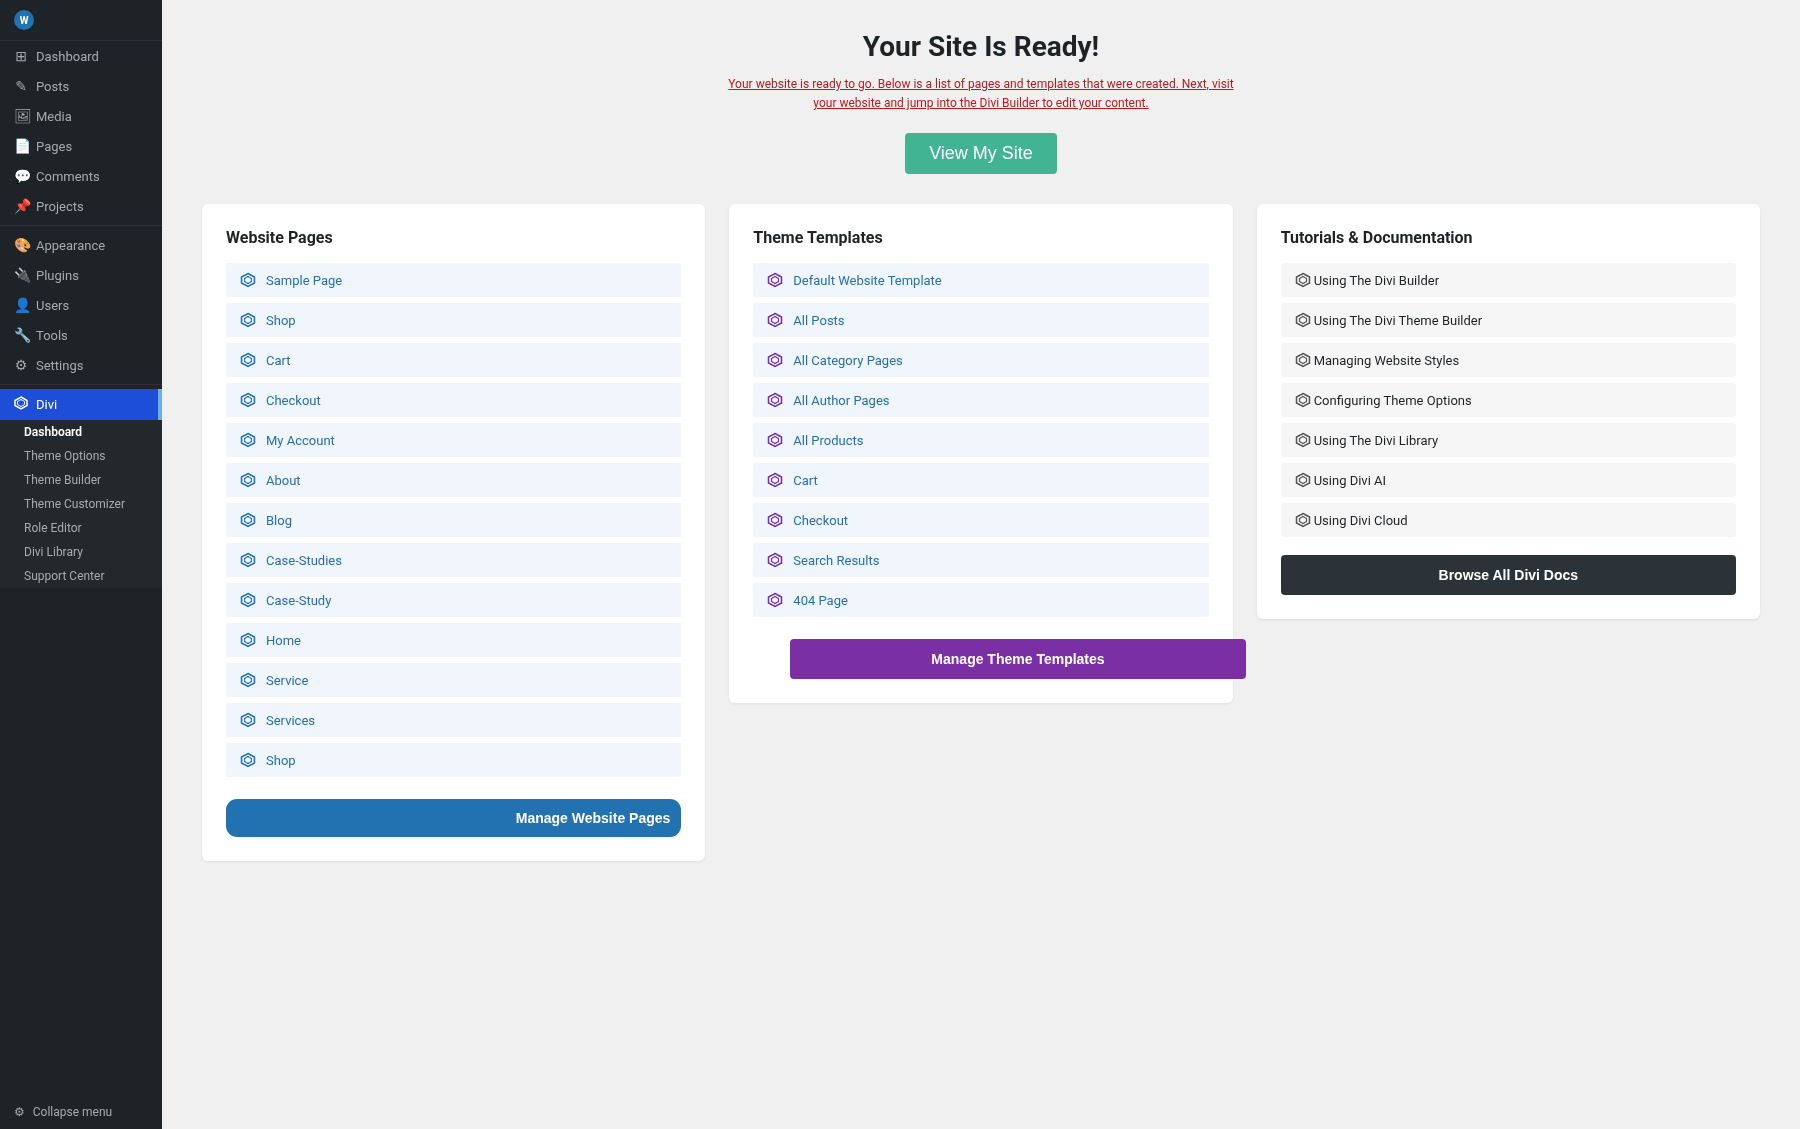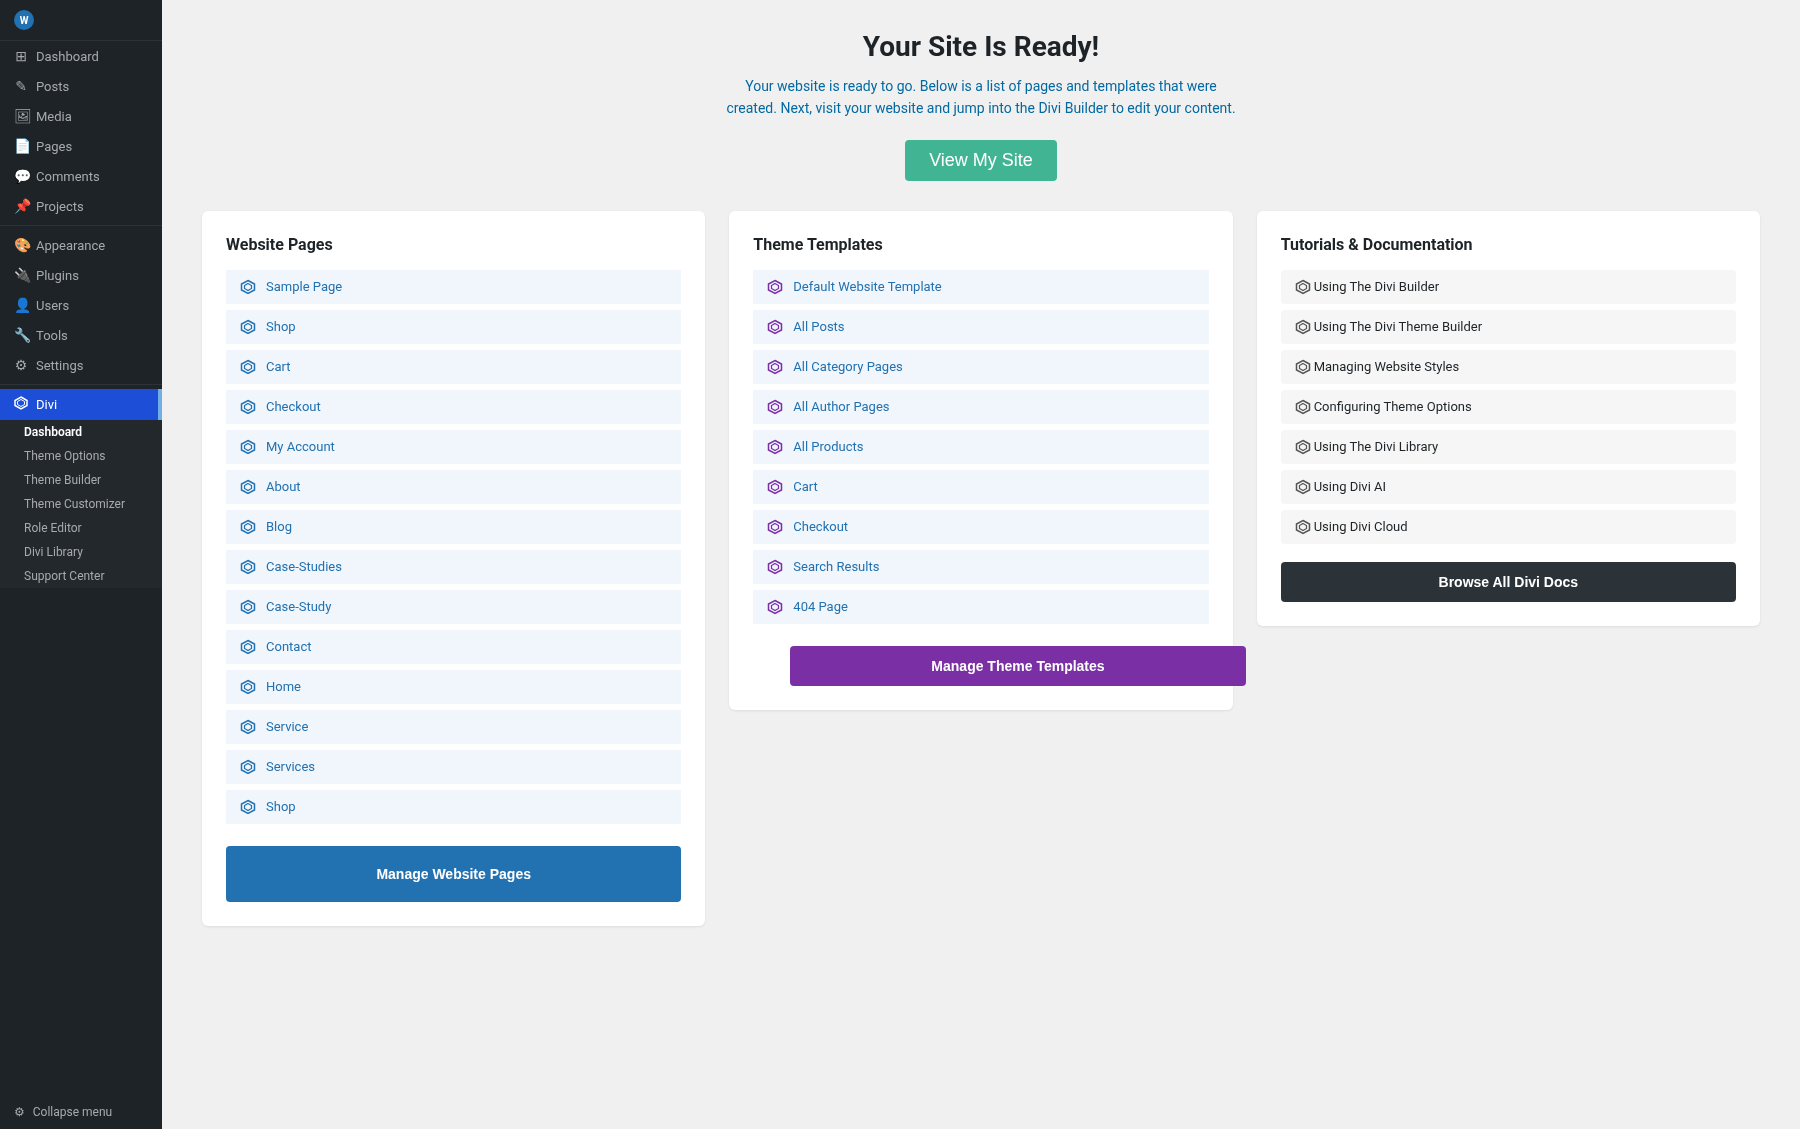--- a/index.html
+++ b/index.html
@@ -65,25 +65,26 @@
       text-align: center;
       margin-bottom: 30px;
     }
     .page-title {
       font-size: 28px;
       font-weight: 700;
       color: #1d2327;
       margin-bottom: 12px;
     }
     .page-subtitle {
-      font-size: 14px;
-      color: #0369a1;
+      font-size: 12px;
+      color: #b91c1c;
       max-width: 520px;
       margin: 0 auto 20px;
       line-height: 1.6;
+      text-decoration: underline;
     }
     .view-site-btn {
       background: #40b493;
       color: #fff;
       border: none;
       padding: 10px 24px;
       border-radius: 4px;
       font-size: 18px;
       cursor: pointer;
       font-weight: 500;
@@ -140,28 +141,29 @@
       margin-bottom: 6px;
       font-size: 13px;
       color: #1d2327;
       cursor: pointer;
     }
 
     
     .manage-btn-blue {
       width: 100%;
       margin-top: 16px;
-      padding: 20px;
+      padding: 11px;
       background: #2271b1;
       color: #fff;
       border: none;
-      border-radius: 4px;
+      border-radius: 11px;
       font-size: 14px;
       font-weight: 600;
       cursor: pointer;
+      text-align: right;
     }
 
     .manage-btn-purple {
       width: 100%;
       margin-top: 16px;
       padding: 12px;
       background: #7b2fa5;
       color: #fff;
       border: none;
       border-radius: 4px;
@@ -349,27 +351,20 @@
     <polygon points="8,1.5 14.5,5 14.5,11 8,14.5 1.5,11 1.5,5" stroke="#2271b1" stroke-width="1.5" fill="none"></polygon>
     <polygon points="8,4.5 11.5,6.5 11.5,9.5 8,11.5 4.5,9.5 4.5,6.5" stroke="#2271b1" stroke-width="1.2" fill="none"></polygon>
   </svg>
             <span>Case-Study</span>
           </div>
           <div class="list-item">
             <svg width="16" height="16" viewBox="0 0 16 16" class="divi-icon">
     <polygon points="8,1.5 14.5,5 14.5,11 8,14.5 1.5,11 1.5,5" stroke="#2271b1" stroke-width="1.5" fill="none"></polygon>
     <polygon points="8,4.5 11.5,6.5 11.5,9.5 8,11.5 4.5,9.5 4.5,6.5" stroke="#2271b1" stroke-width="1.2" fill="none"></polygon>
   </svg>
-            <span>Contact</span>
-          </div>
-          <div class="list-item">
-            <svg width="16" height="16" viewBox="0 0 16 16" class="divi-icon">
-    <polygon points="8,1.5 14.5,5 14.5,11 8,14.5 1.5,11 1.5,5" stroke="#2271b1" stroke-width="1.5" fill="none"></polygon>
-    <polygon points="8,4.5 11.5,6.5 11.5,9.5 8,11.5 4.5,9.5 4.5,6.5" stroke="#2271b1" stroke-width="1.2" fill="none"></polygon>
-  </svg>
             <span>Home</span>
           </div>
           <div class="list-item">
             <svg width="16" height="16" viewBox="0 0 16 16" class="divi-icon">
     <polygon points="8,1.5 14.5,5 14.5,11 8,14.5 1.5,11 1.5,5" stroke="#2271b1" stroke-width="1.5" fill="none"></polygon>
     <polygon points="8,4.5 11.5,6.5 11.5,9.5 8,11.5 4.5,9.5 4.5,6.5" stroke="#2271b1" stroke-width="1.2" fill="none"></polygon>
   </svg>
             <span>Service</span>
           </div>
           <div class="list-item">

